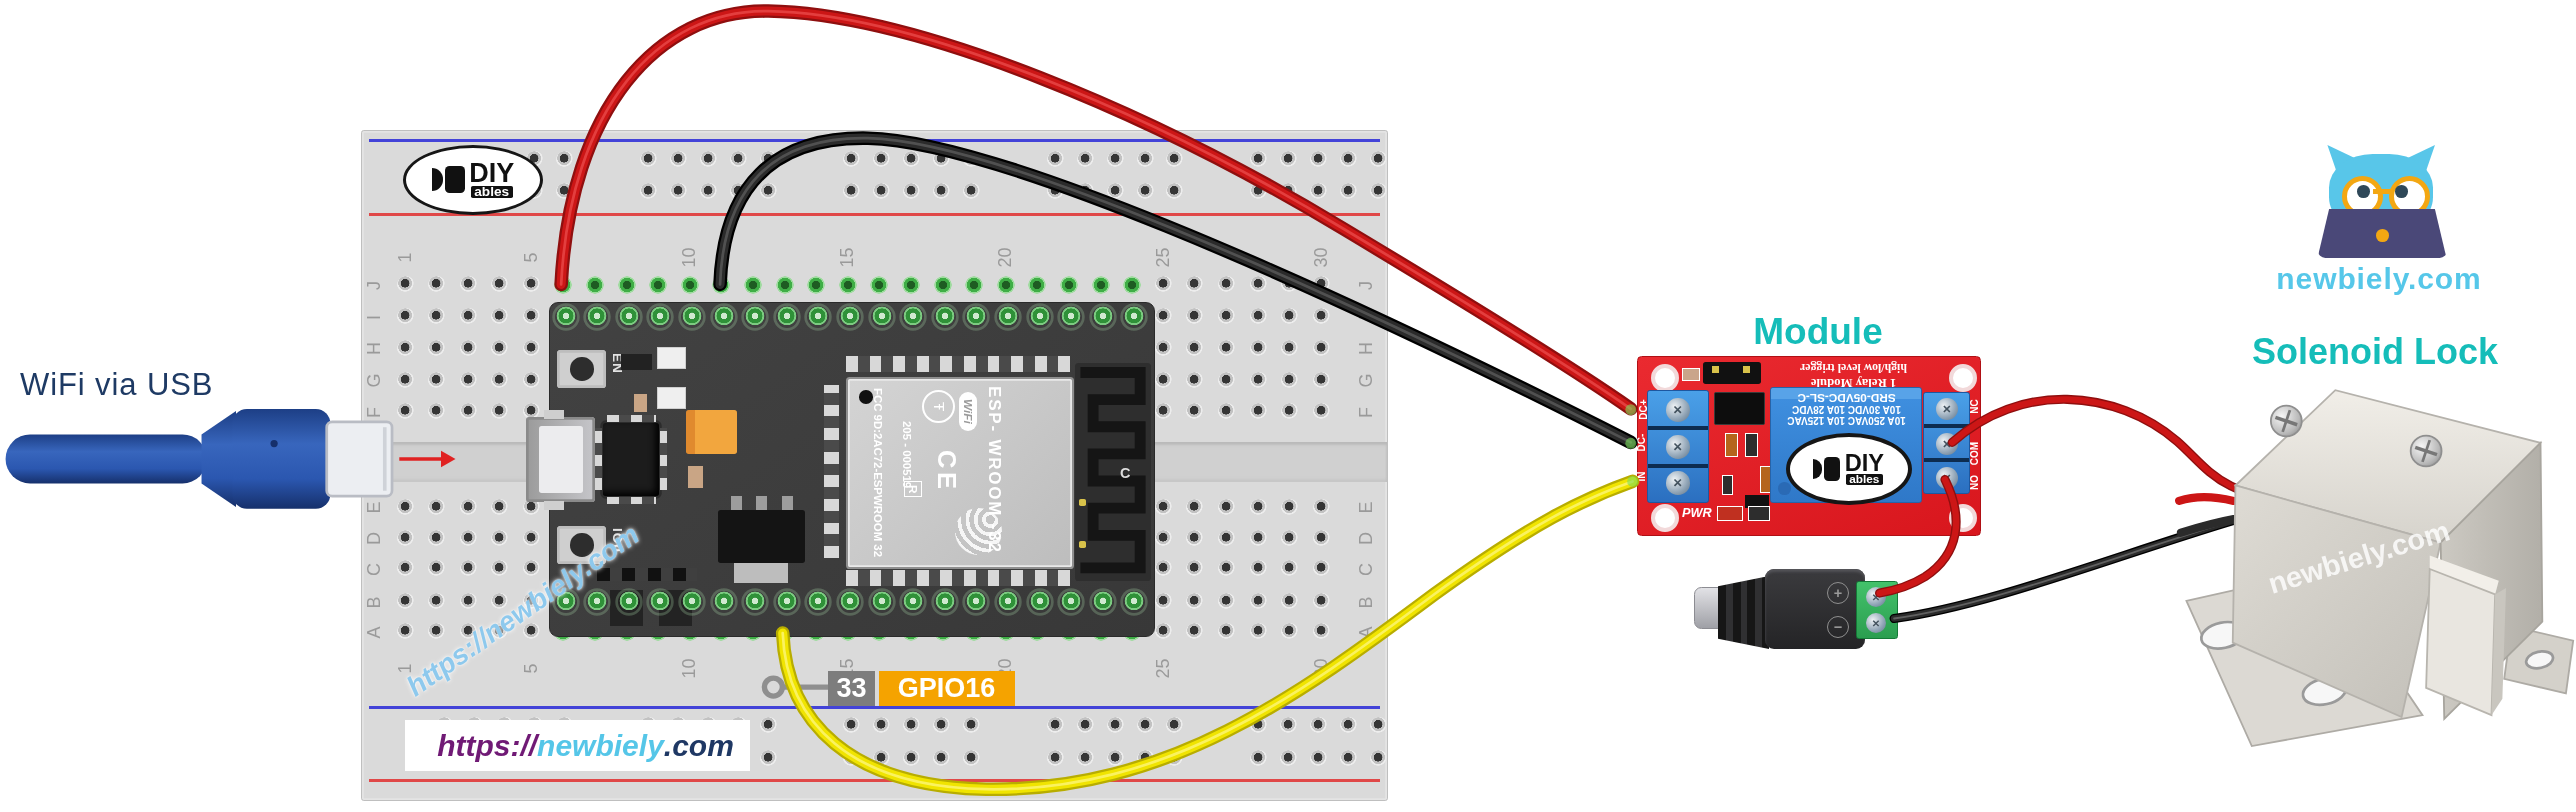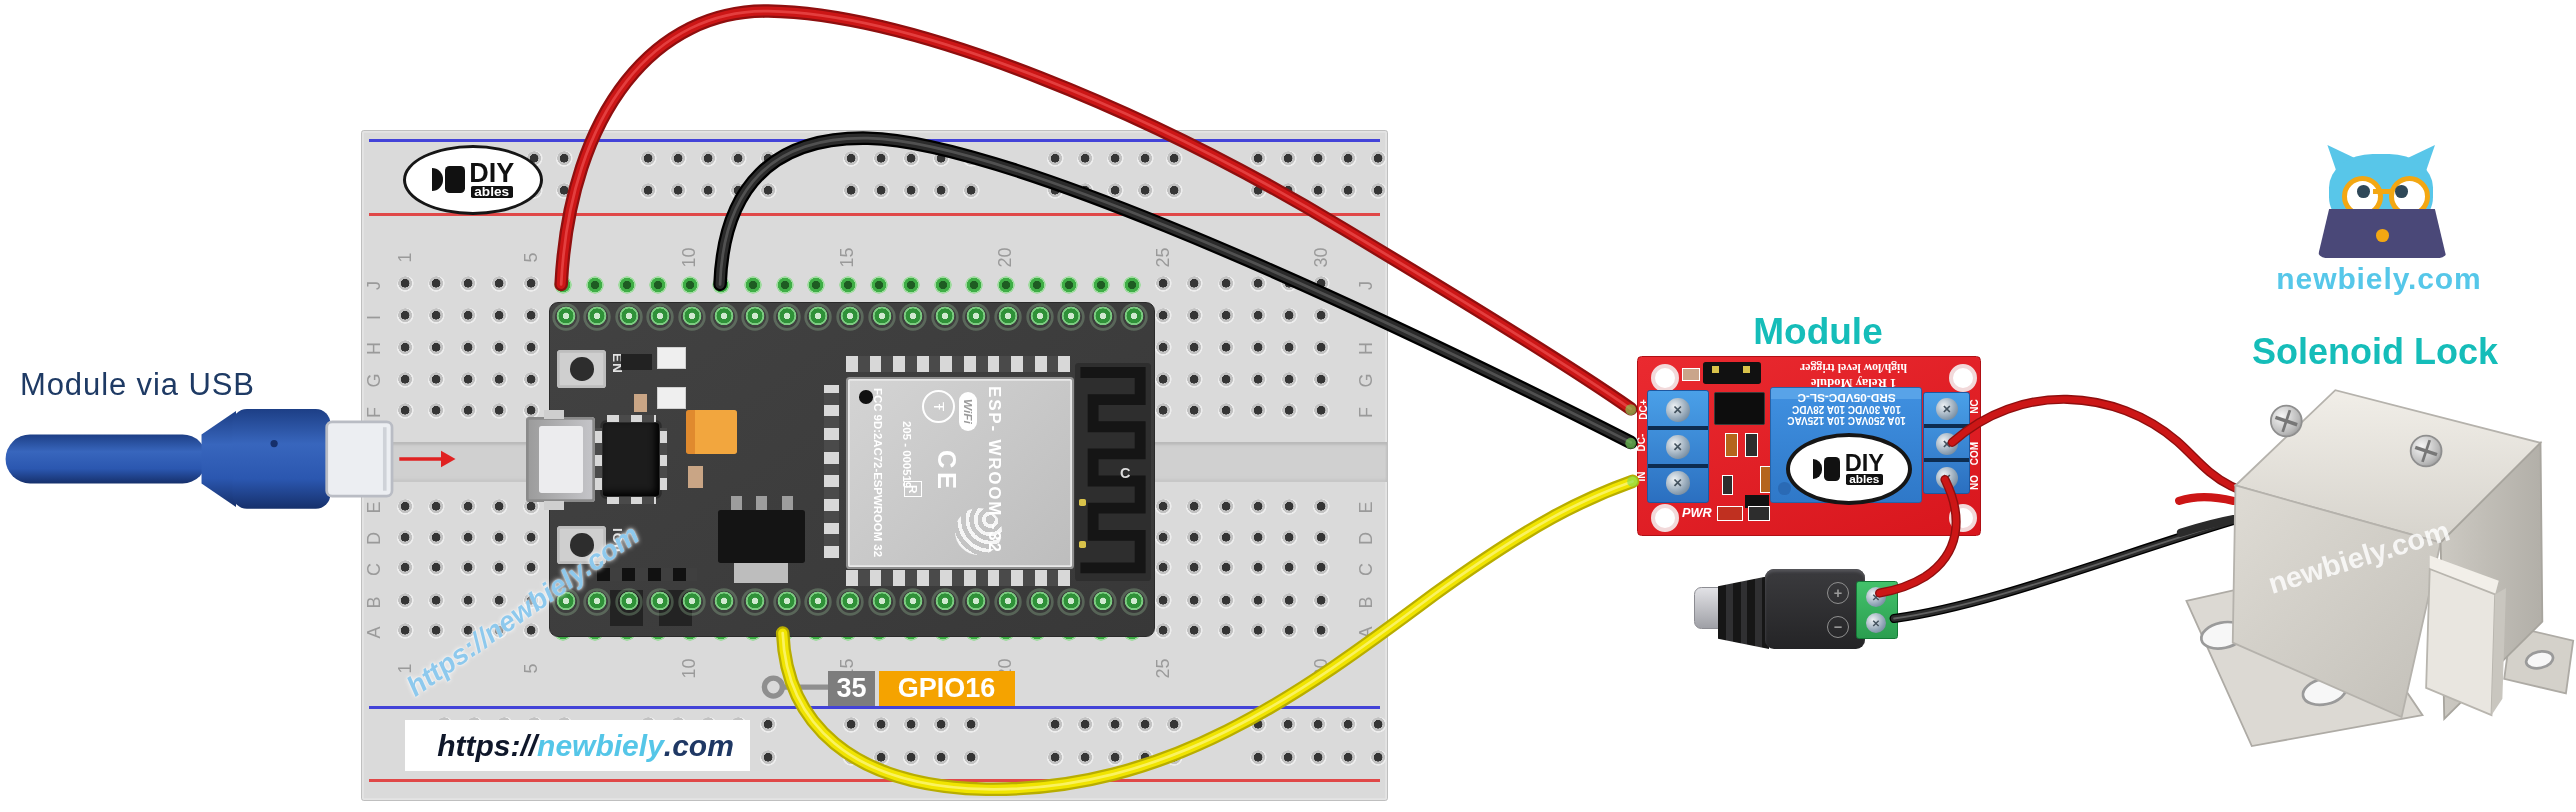--- a/index.html
+++ b/index.html
@@ -523,21 +523,21 @@
           <span class="diymoon"></span>
           <span class="diysq"></span>
         </span>
       <span class="diytxt">
         <span class="diyDIY" style="font-size:27px;">DIY</span>
         <span class="diyables" style="font-size:13.6px;">ables</span>
       </span>
     </div>
 
     <div class="abs urlbox" style="left:43px;top:589px;width:345px;height:51px;">
-      <span style="color:#0f172a;margin-left:16px;">https://</span>
+      <span style="color:#701a75;margin-left:16px;">https://</span>
         <span style="color:#55c6e8;">newbiely</span>
         <span style="color:#1f3864;">.com</span>
     </div>
   </div>
 
   <div class="abs esp" style="left:549px;top:302px;width:604px;height:333px;">
     <div class="btn" style="left:7.3px;top:47px;"></div>
     <div class="btnlab vtext" style="left:60px;top:50px;">EN</div>
     <div class="btn" style="left:7.3px;top:223px;"></div>
     <div class="btnlab vtext" style="left:60px;top:225px;">IO0</div>
@@ -642,21 +642,21 @@
       </div>
   </div>
 
   <div class="abs wmark" style="left:410px;top:674px;transform:rotate(-35deg);transform-origin:left center;">https://newbiely.com</div>
 
   <svg class="abs" style="left:754px;top:670px;" width="91" height="36" viewBox="0 0 100 40">
     <circle cx="21" cy="19" r="10" fill="none" stroke="#8f8f8f" stroke-width="6"></circle>
     <line x1="31" y1="19" x2="84" y2="19" stroke="#8f8f8f" stroke-width="6"></line>
   </svg>
 
-  <div class="abs" style="left:20px;top:367px;font-size:31px;color:#1e3a64;letter-spacing:0.9px;">Module via USB</div>
+  <div class="abs" style="left:20px;top:367px;font-size:31px;color:#1e3a64;letter-spacing:0.9px;">WiFi via USB</div>
   <svg class="abs" style="left:0;top:400px;" width="472" height="127" viewBox="0 0 520 140">
     <defs>
       <linearGradient id="cable" x1="0" y1="0" x2="0" y2="1">
         <stop offset="0" stop-color="#1d3f86"></stop>
           <stop offset="0.35" stop-color="#3866bd"></stop>
         <stop offset="0.7" stop-color="#2b57b0"></stop>
           <stop offset="1" stop-color="#16306b"></stop>
       </linearGradient>
     </defs>
     <rect x="6" y="38" width="222" height="54" rx="27" fill="url(#cable)"></rect>
@@ -811,21 +811,21 @@
 
     <g>
       <path d="M2086 681 C2190 667 2330 612 2460 573 L2520 566" fill="none" stroke="#000" stroke-width="10" stroke-linecap="round"></path>
       <path d="M2086 681 C2190 667 2330 612 2460 573 L2520 566" fill="none" stroke="#2b2b2b" stroke-width="7" stroke-linecap="round"></path>
       <path d="M2086 681 C2190 667 2330 612 2460 573 L2520 566" fill="none" stroke="#606060" stroke-width="2" stroke-linecap="round"></path>
     </g>
   </svg>
 
   <div class="abs" style="left:828px;top:671px;display:flex;gap:3.6px;">
     <div class="callbox" style="width:47px;background:#7d7d7d;">
-        <span>35</span>
+        <span>33</span>
       </div>
     <div class="callbox" style="width:136px;background:#f5a300;">
         <span>GPIO16</span>
       </div>
   </div>
 
   <svg class="abs" style="left:2170px;top:372px;" width="406" height="404" viewBox="2390 410 447 445">
     <defs>
       <linearGradient id="lgTop" x1="0" y1="0" x2="0" y2="1">
           <stop offset="0" stop-color="#f1eee8"></stop>

